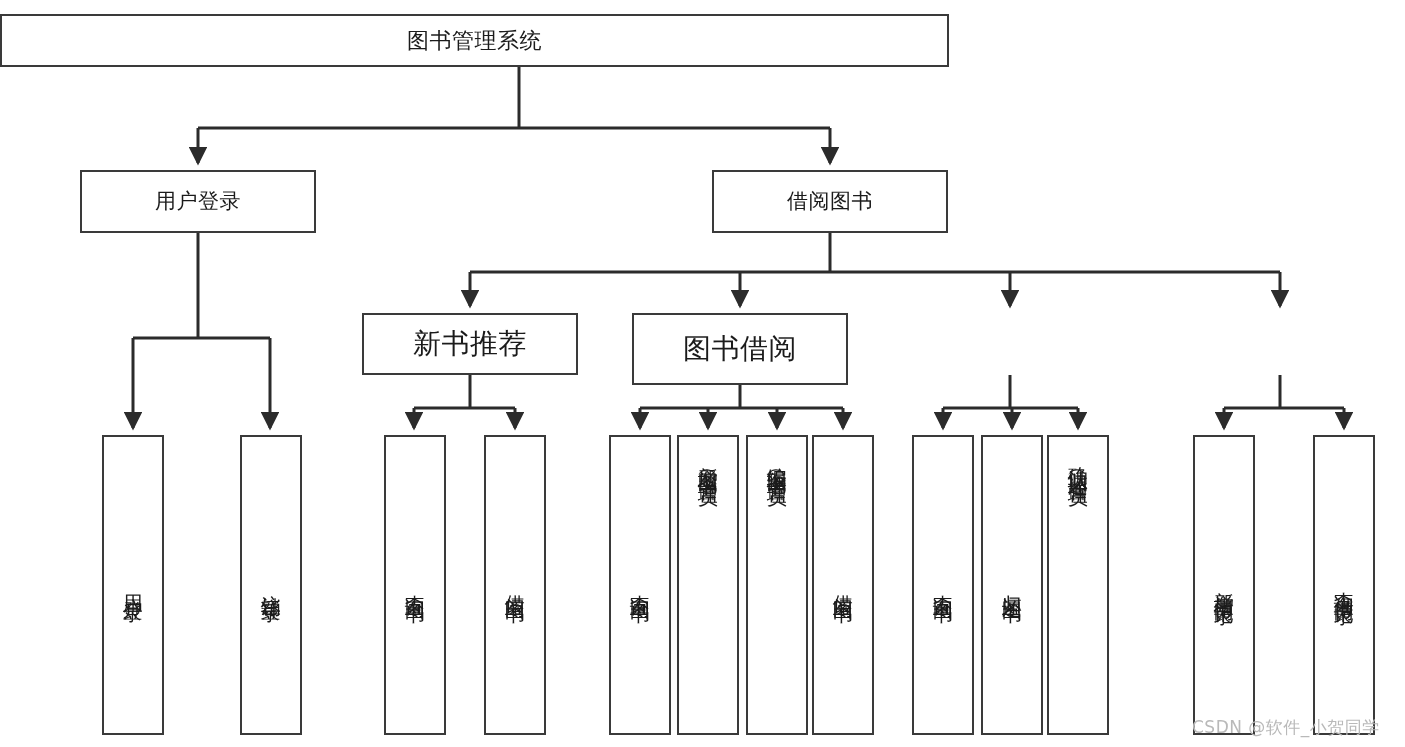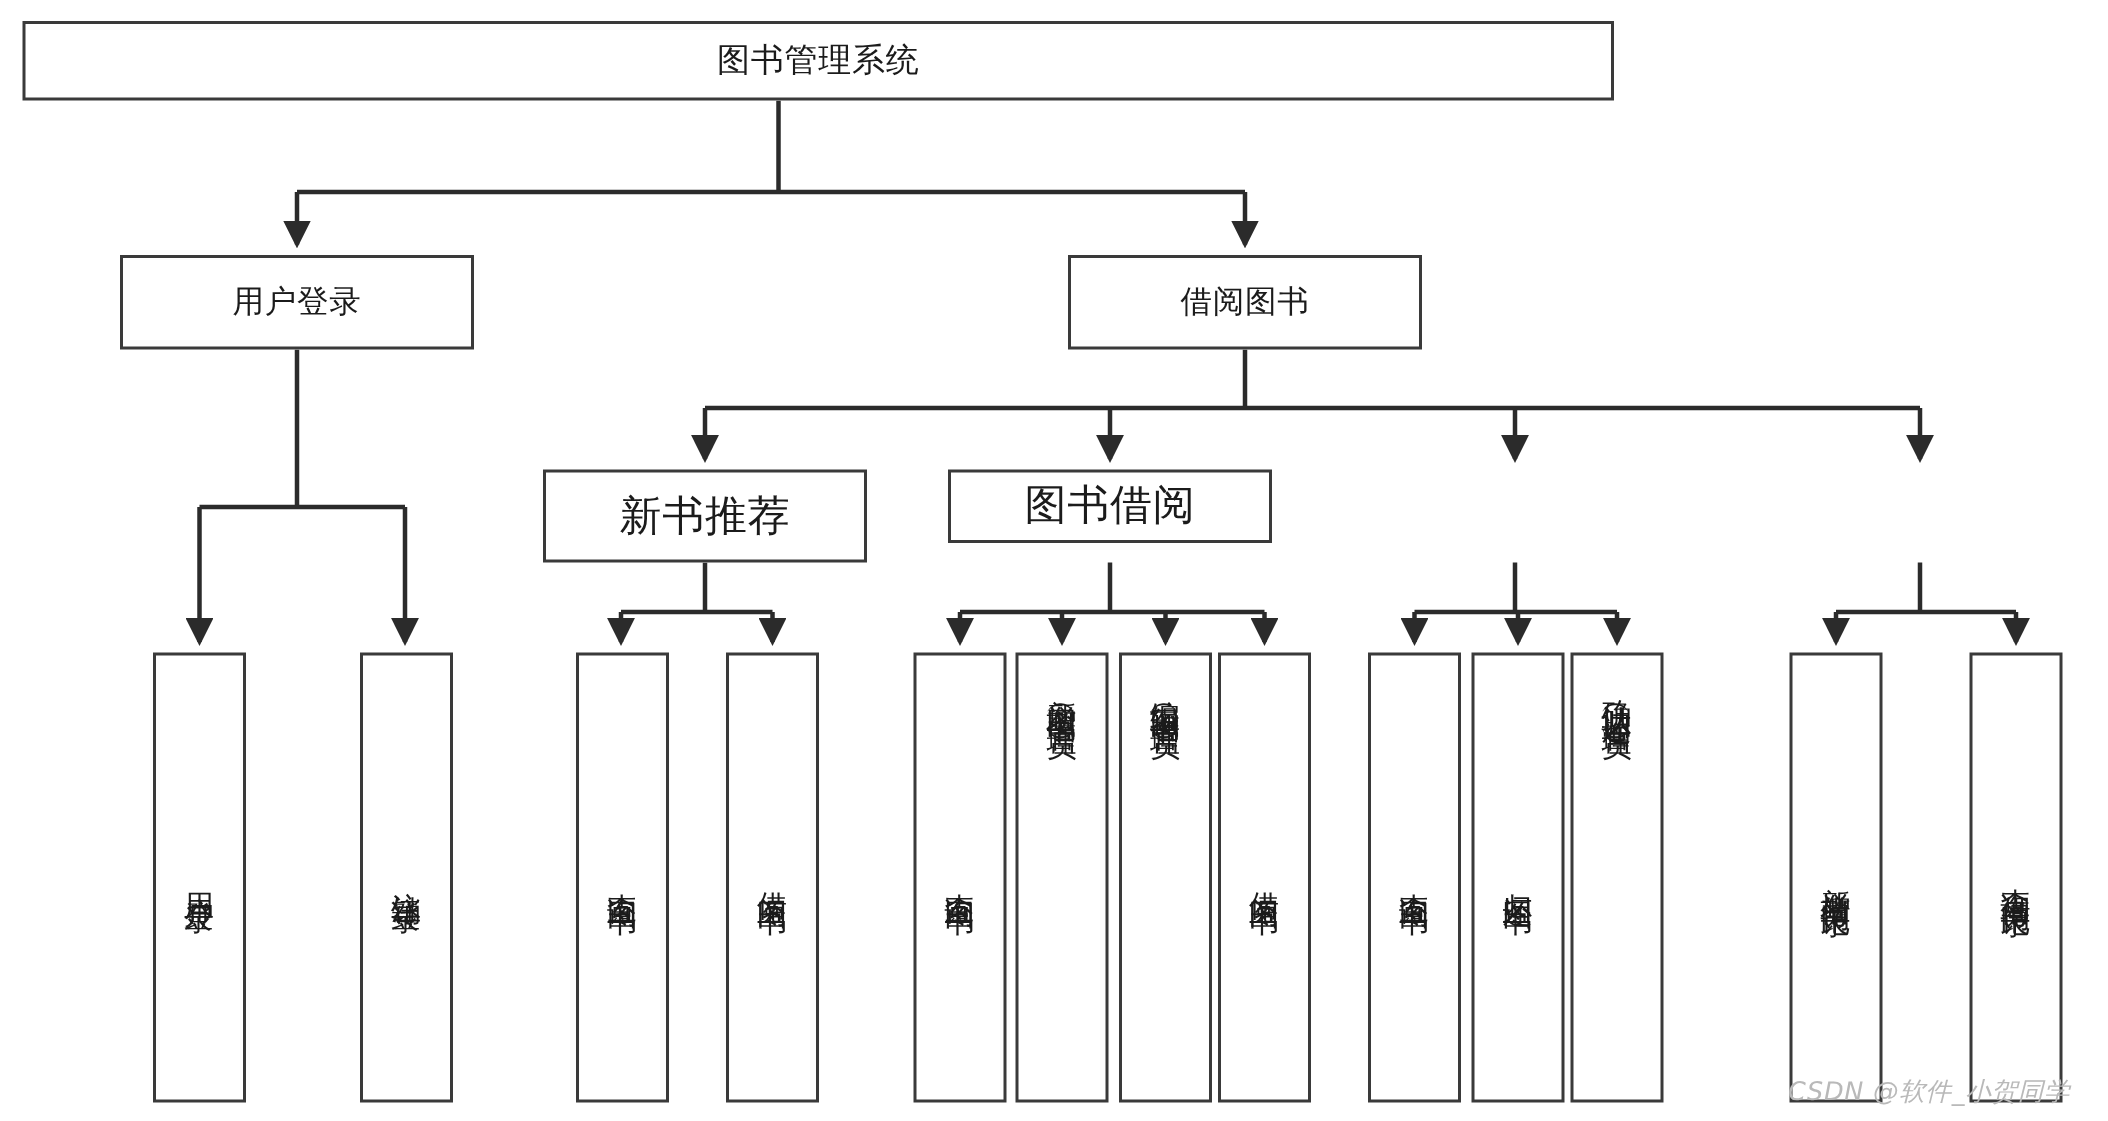--- a/index.html
+++ b/index.html
@@ -119,35 +119,35 @@
       <path d="M 1012 408 L 1012 428" marker-end="url(#arrow)"></path>
       <path d="M 1078 408 L 1078 428" marker-end="url(#arrow)"></path>
 
       <path d="M 1280 375 L 1280 408"></path>
       <path d="M 1224 408 L 1344 408"></path>
       <path d="M 1224 408 L 1224 428" marker-end="url(#arrow)"></path>
       <path d="M 1344 408 L 1344 428" marker-end="url(#arrow)"></path>
     </g>
   </svg>
 
-  <div class="node root" style="left:15px; top:14px; width:1061px; height:53px;">
+  <div class="node root" style="left:0; top:14px; width:949px; height:53px;">
     <span class="node-label">图书管理系统</span>
   </div>
 
   <div class="node lvl1" style="left:80px; top:170px; width:236px; height:63px;">
     <span class="node-label">用户登录</span>
   </div>
   <div class="node lvl1" style="left:712px; top:170px; width:236px; height:63px;">
     <span class="node-label">借阅图书</span>
   </div>
 
   <div class="node lvl2" style="left:362px; top:313px; width:216px; height:62px;">
     <span class="node-label">新书推荐</span>
   </div>
-  <div class="node lvl2" style="left:632px; top:313px; width:216px; height:49px;">
+  <div class="node lvl2" style="left:632px; top:313px; width:216px; height:72px;">
     <span class="node-label">图书借阅</span>
   </div>
 
   <div class="node leaf centered" style="left:102px; top:435px; width:62px; height:300px;">
     <span class="node-label">用户登录</span>
   </div>
   <div class="node leaf centered" style="left:240px; top:435px; width:62px; height:300px;">
     <span class="node-label">注销登录</span>
   </div>
 
@@ -181,15 +181,15 @@
     <span class="node-label">确认归还（管理员）</span>
   </div>
 
   <div class="node leaf centered" style="left:1193px; top:435px; width:62px; height:300px;">
     <span class="node-label">新增借阅记录</span>
   </div>
   <div class="node leaf centered" style="left:1313px; top:435px; width:62px; height:300px;">
     <span class="node-label">查询借阅记录</span>
   </div>
 
-  <div class="watermark" style="left:1192px; top:716px;font-style:italic;">CSDN @软件_小贺同学</div>
+  <div class="watermark" style="left:1192px; top:716px;">CSDN @软件_小贺同学</div>
 
 </div>
 
 </body></html>

